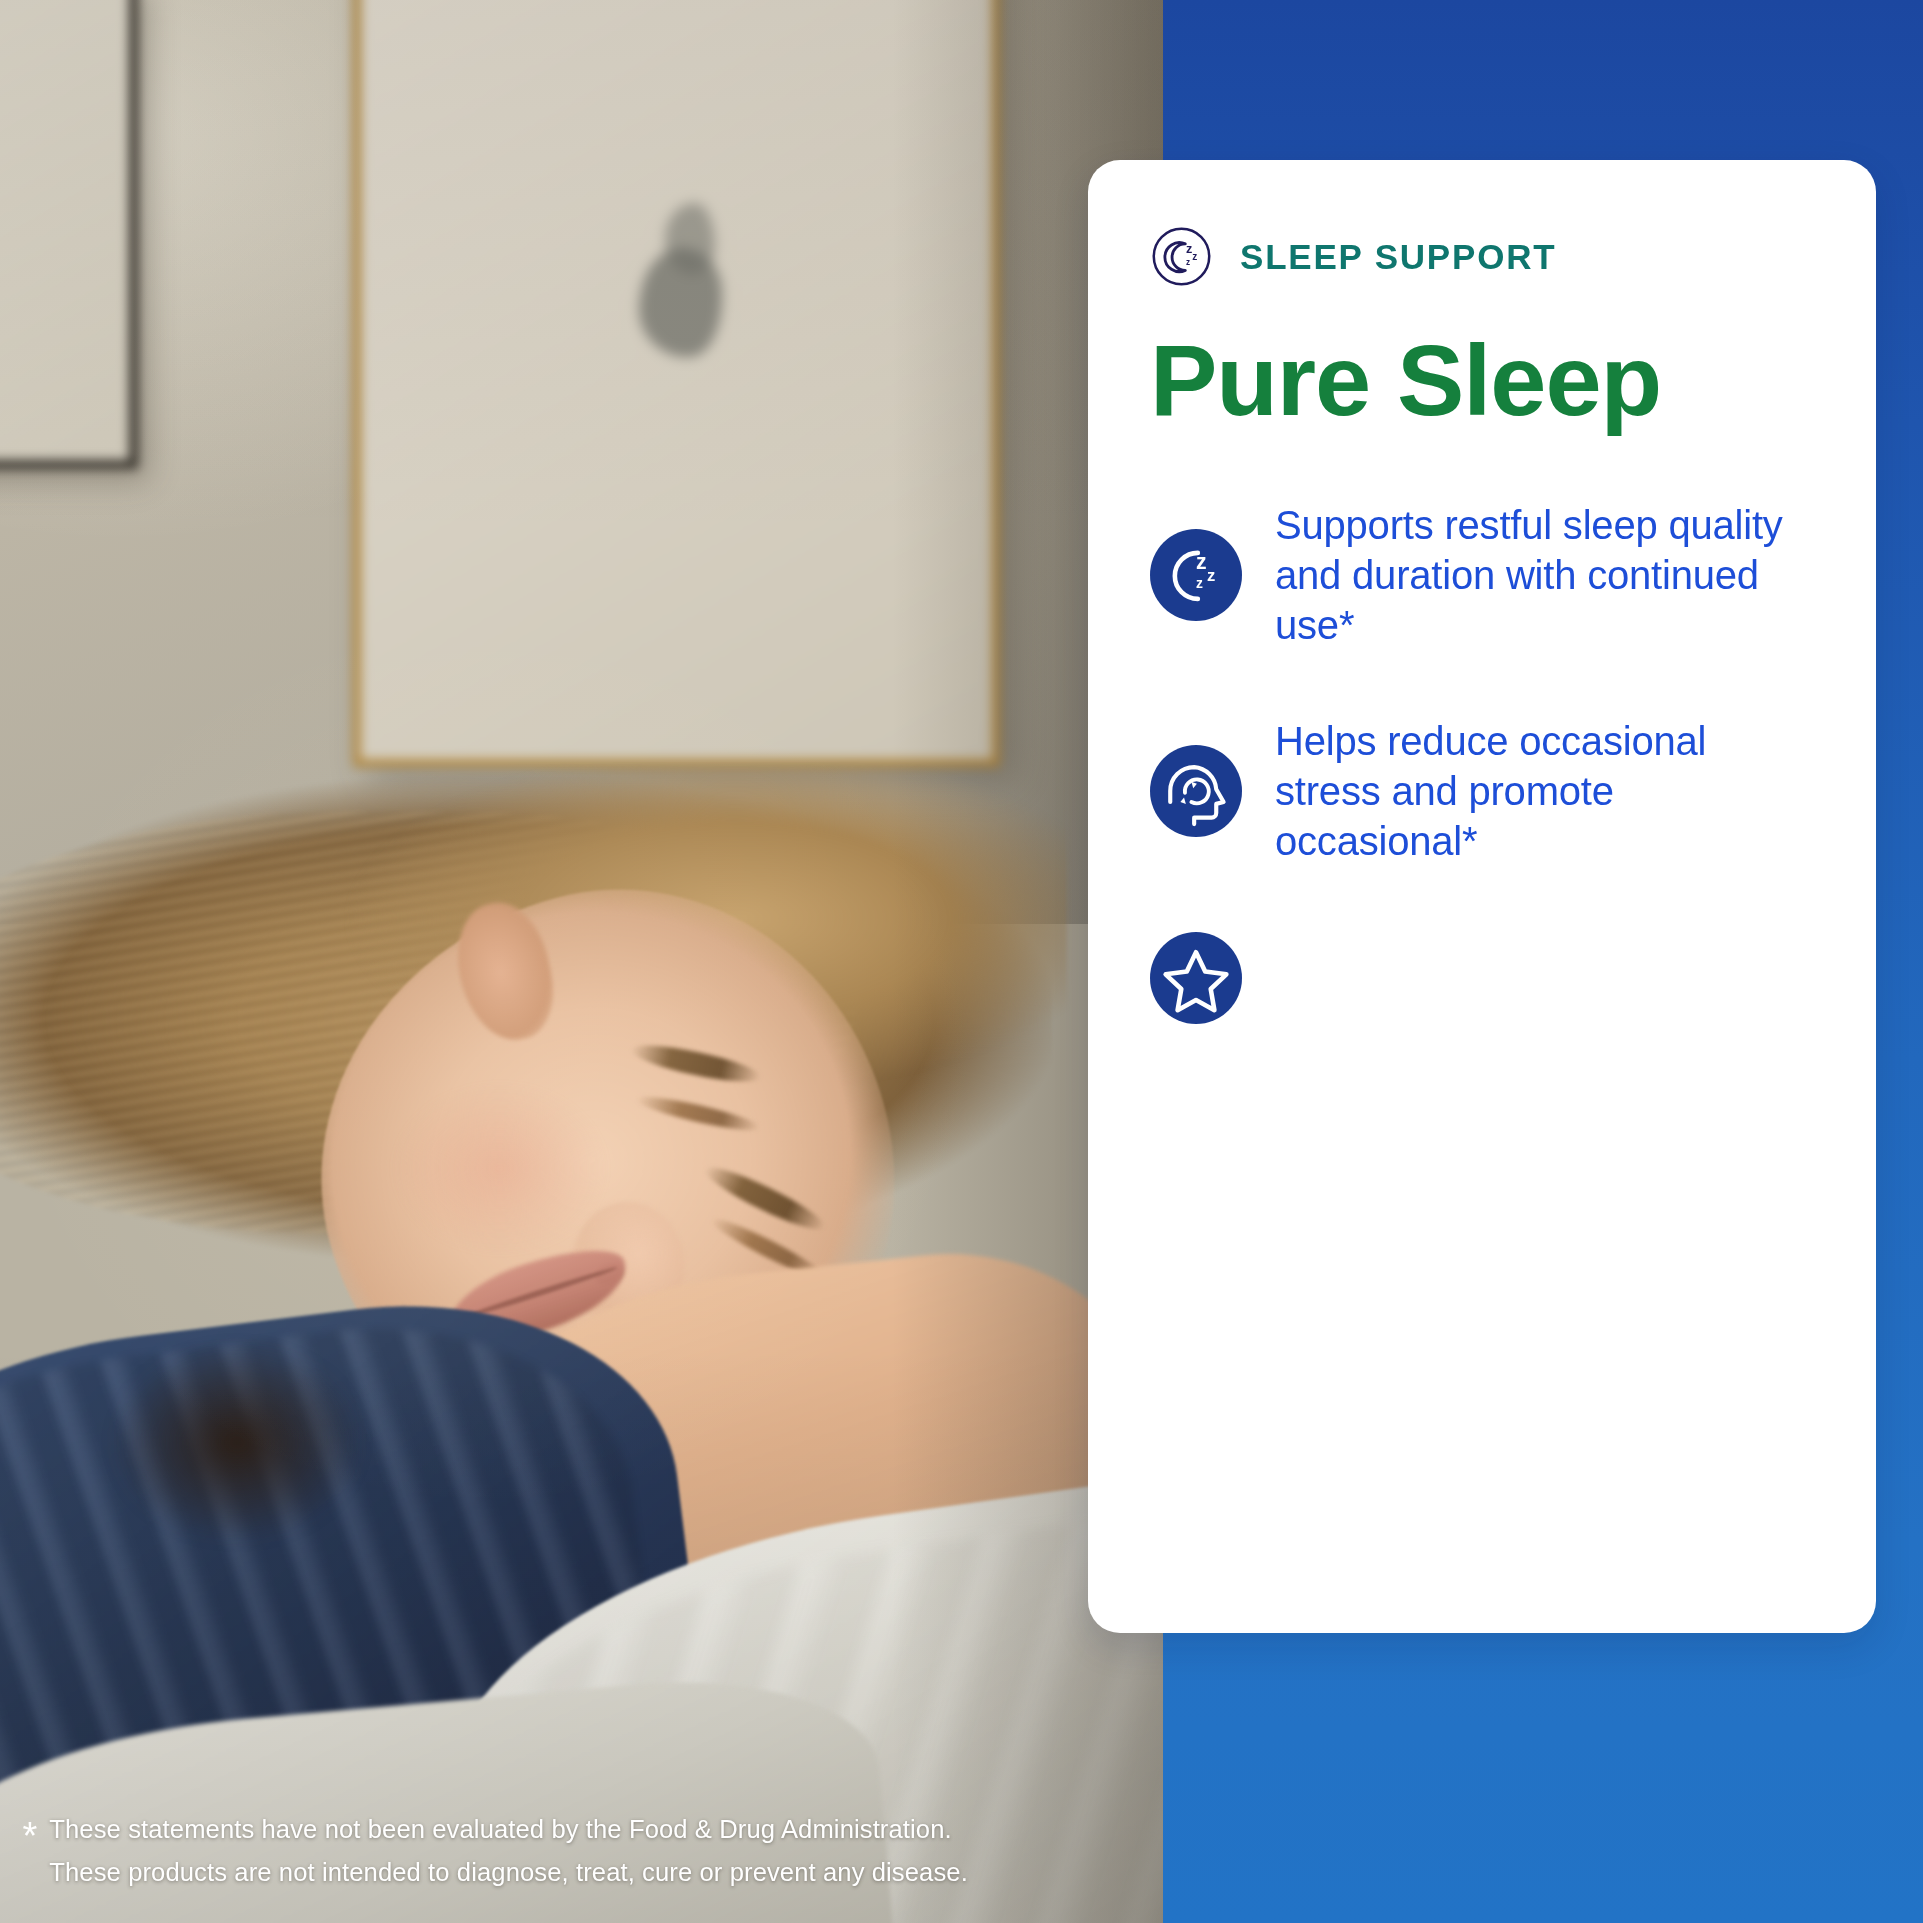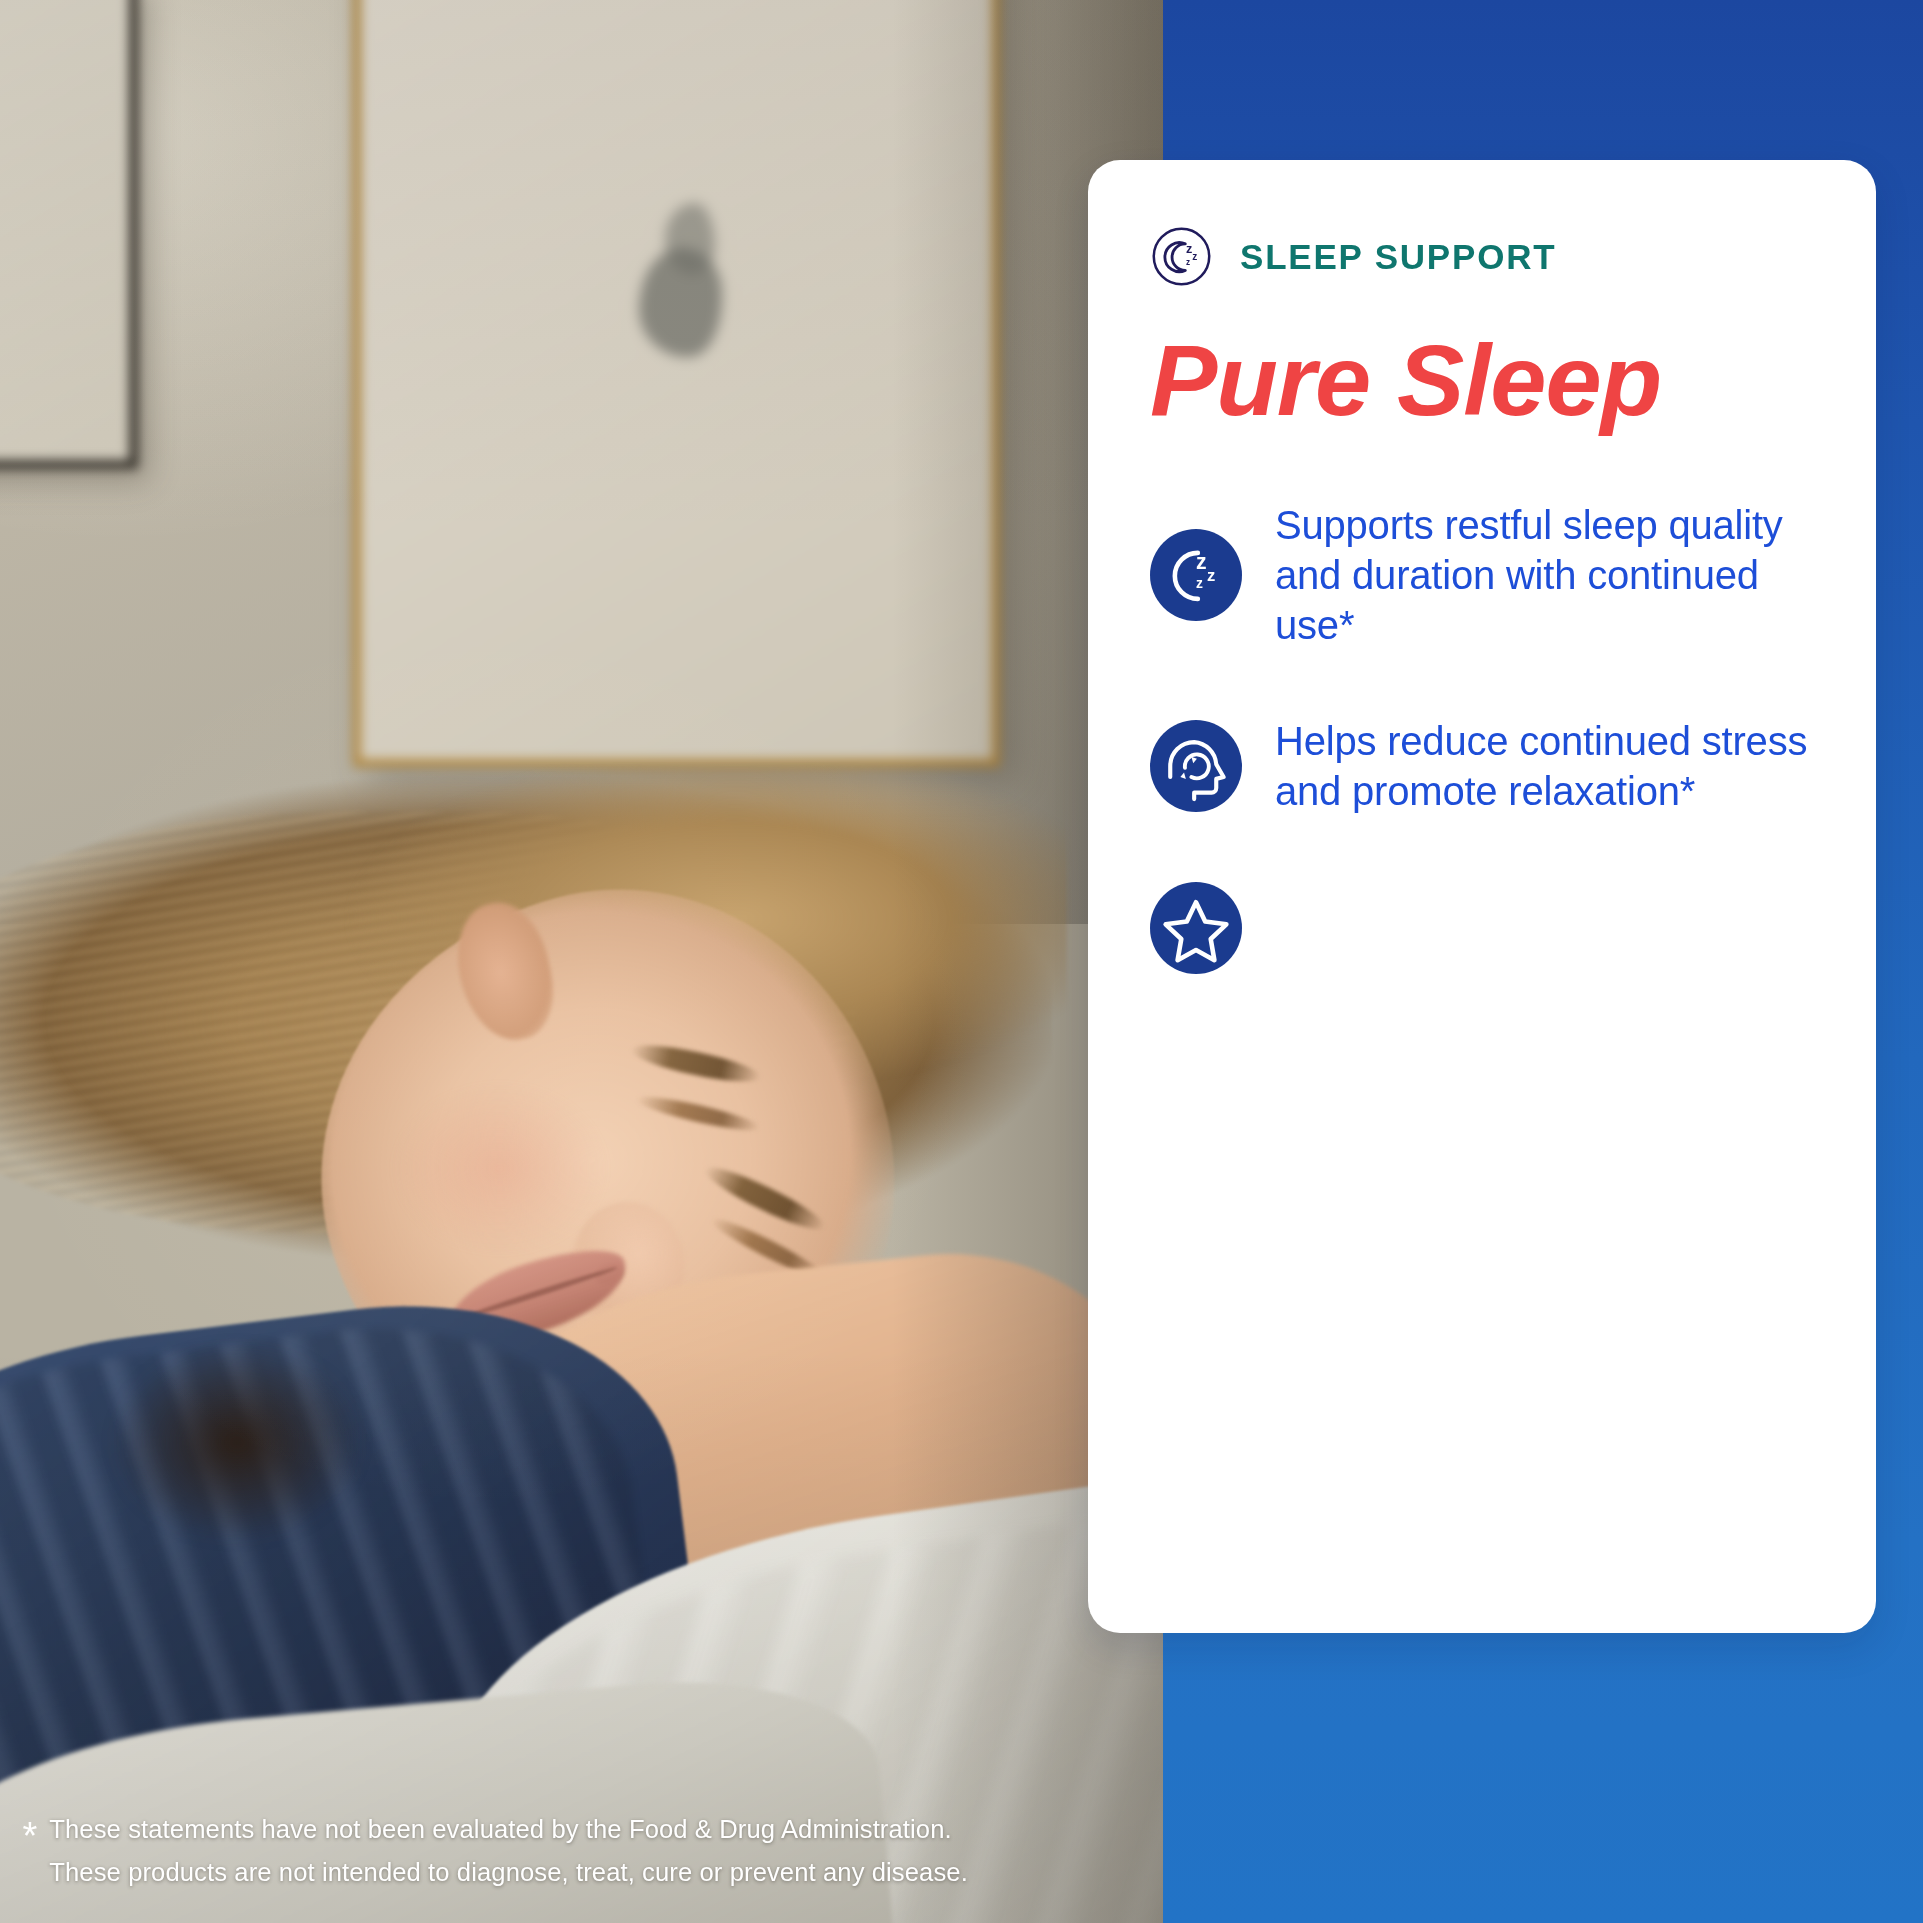--- a/index.html
+++ b/index.html
@@ -373,22 +373,21 @@
     white-space: nowrap;
   }
 
   
   .title {
     margin-top: 42px;
     font-size: 101px;
     font-weight: 700;
     letter-spacing: -1.1px;
     line-height: 1;
-    color: #ef4444;
-    font-style: italic;
+    color: #15803d;
   }
 
   
   .benefits {
     margin-top: 69px;
     display: flex;
     flex-direction: column;
     gap: 66px;
   }
   .benefit {
@@ -492,21 +491,21 @@
       </div>
 
       <div class="benefit">
         <svg class="benefit-icon" viewBox="0 0 100 100">
           <circle cx="50" cy="50" r="50" fill="#1b3b8f"></circle>
           <path d="M22 62 L22 50 A26 26 0 0 1 48 24 A26 26 0 0 1 72 48 L80 62 L72 64 L72 74 A5 5 0 0 1 67 79 L48 79 L48 86" fill="none" stroke="#ffffff" stroke-width="4.5" stroke-linecap="round" stroke-linejoin="round"></path>
           <path d="M38 52 A13 13 0 1 1 45 62" fill="none" stroke="#ffffff" stroke-width="4.2" stroke-linecap="round"></path>
           <path d="M45 40 L51 42 L47 47 Z" fill="#ffffff"></path>
           <path d="M39 64 L33 62 L37 57 Z" fill="#ffffff"></path>
         </svg>
-        <div class="benefit-text">Helps reduce continued stress and promote relaxation*</div>
+        <div class="benefit-text">Helps reduce occasional stress and promote occasional*</div>
       </div>
 
       <div class="benefit">
         <svg class="benefit-icon" viewBox="0 0 100 100">
           <circle cx="50" cy="50" r="50" fill="#1b3b8f"></circle>
           <path d="M50 22 L60 43 L83 46 L66 62 L70 85 L50 74 L30 85 L34 62 L17 46 L40 43 Z" fill="none" stroke="#ffffff" stroke-width="5" stroke-linejoin="round"></path>
         </svg>
       </div>
 
     </div>

